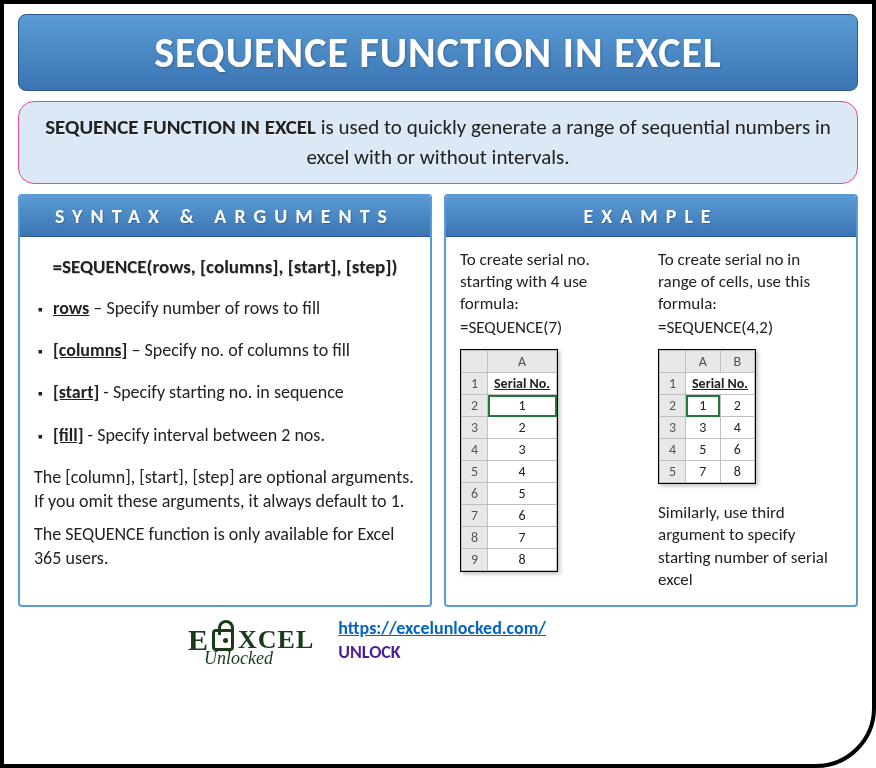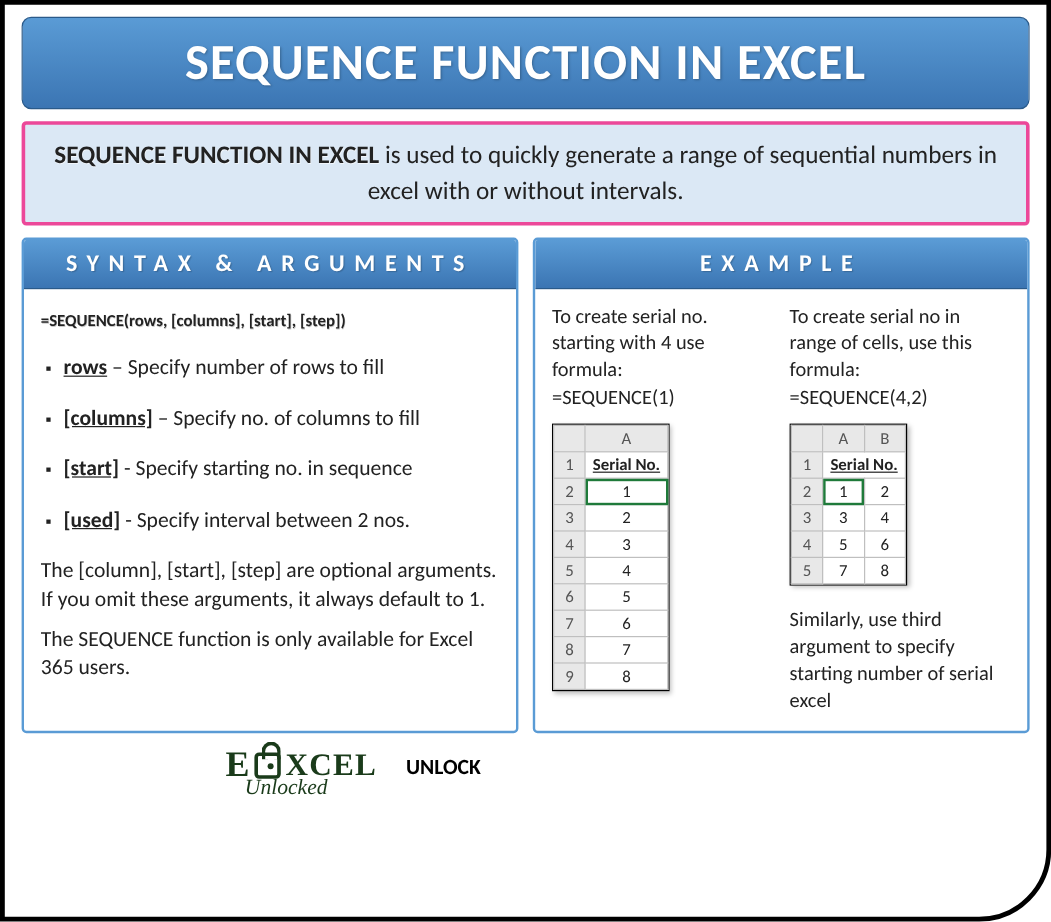--- a/index.html
+++ b/index.html
@@ -22,22 +22,22 @@
     padding: 12px 8px;
     border-radius: 8px;
     letter-spacing: 1px;
     border: 1px solid #2a5a8a;
     text-shadow: 1px 1px 2px rgba(0,0,0,.25);
   }
   .intro {
     margin-top: 10px;
     background: #dbe8f5;
     padding: 10px 16px;
-    border-radius: 4px;
-    border: 3px solid #ec4899;
+    border-radius: 16px;
+    border: 1px solid #ec4899;
     font-size: 21px;
     text-align: center;
     color: #222;
     line-height: 1.45;
   }
   .intro .lead { font-weight: bold; text-shadow: 0.5px 0.5px 0 rgba(255,255,255,.6); }
   .cols { display: flex; gap: 12px; margin-top: 10px; }
   .panel {
     flex: 1;
     border: 2px solid #5a9bd5;
@@ -51,22 +51,23 @@
     font-weight: bold;
     text-align: center;
     padding: 8px 16px;
     font-size: 20px;
     letter-spacing: 8px;
     border-bottom: 1px solid #2a5a8a;
     text-shadow: 1px 1px 1px rgba(0,0,0,.2);
   }
   .panel-body { padding: 12px 14px; font-size: 18px; color: #222; }
   .syntax {
+    text-align: center;
     font-weight: bold;
-    font-size: 14px;
+    font-size: 19px;
     margin: 6px 0 14px 0;
     text-shadow: 0.5px 0.5px 0 #ccc;
   }
   .args { list-style: none; margin: 0 0 14px 4px; }
   .args li { margin: 18px 0; font-size: 18px; line-height: 1.35; }
   .args li::before { content: "▪"; font-size: 14px; margin-right: 10px; }
   .args .argname { font-weight: bold; text-decoration: underline; }
   .note { font-size: 18px; line-height: 1.35; margin-top: 8px; }
   .note + .note { margin-top: 8px; }
   .example-cols { display: flex; gap: 14px; }
@@ -117,54 +118,54 @@
     width: 10px; height: 12px; border: 3px solid #1a3b1a;
     border-bottom: none; border-radius: 8px 8px 0 0;
   }
   .logo .lock::after {
     content: ""; position: absolute; top: 6px; left: 8px;
     width: 5px; height: 5px; background: #1a3b1a; border-radius: 50%;
   }
   .logo .sub { position: absolute; bottom: -12px; left: 16px; font-family: Georgia, serif; font-style: italic; font-size: 18px; color: #1a3b1a; }
   .footlinks { font-size: 18px; font-weight: bold; }
   .footlinks a { color: #0563c1; text-decoration: underline; }
-  .footlinks .unlock { color: #000000; font-weight: bold; margin-top: 2px; }
+  .footlinks .unlock { color: #4c1d95; font-weight: bold; margin-top: 2px; }
 </style>
 </head>
 <body>
 
 <div class="title-banner">SEQUENCE FUNCTION IN EXCEL</div>
 
 <div class="intro">
   <span class="lead">SEQUENCE FUNCTION IN EXCEL</span><span> is used to quickly generate a range of sequential numbers in excel with or without intervals.</span>
 </div>
 
 <div class="cols">
   <div class="panel">
     <div class="panel-header">SYNTAX &amp; ARGUMENTS</div>
     <div class="panel-body">
       <div class="syntax">=SEQUENCE(rows, [columns], [start], [step])</div>
       <ul class="args">
         <li><span class="argname">rows</span><span> – Specify number of rows to fill</span></li>
         <li><span class="argname">[columns]</span><span> – Specify no. of columns to fill</span></li>
         <li><span class="argname">[start]</span><span> - Specify starting no. in sequence</span></li>
-        <li><span class="argname">[used]</span><span> - Specify interval between 2  nos.</span></li>
+        <li><span class="argname">[fill]</span><span> - Specify interval between 2  nos.</span></li>
       </ul>
       <p class="note">The [column], [start], [step] are optional arguments. If you omit these arguments, it always default to 1.</p>
       <p class="note">The SEQUENCE function is only available for Excel 365 users.</p>
     </div>
   </div>
 
   <div class="panel">
     <div class="panel-header">EXAMPLE</div>
     <div class="panel-body">
       <div class="example-cols">
         <div class="ex">
           <p>To create serial no. starting with 4 use formula:</p>
-          <p>=SEQUENCE(1)</p>
+          <p>=SEQUENCE(7)</p>
           <div class="mini-sheet">
             <table>
               <tbody>
                   <tr>
                     <td class="corner"></td>
                     <th class="ch">A</th>
                   </tr>
               <tr>
                     <th class="rh">1</th>
                     <td class="hdr">Serial No.</td>
@@ -251,15 +252,16 @@
 </div>
 
 <div class="footer">
   <div class="logo">
     <span class="e1">E</span>
     <span class="lock"></span>
     <span class="xcel">XCEL</span>
     <span class="sub">Unlocked</span>
   </div>
   <div class="footlinks">
+    <a href="#">https://excelunlocked.com/</a>
     <div class="unlock">UNLOCK</div>
   </div>
 </div>
 
 </body></html>

